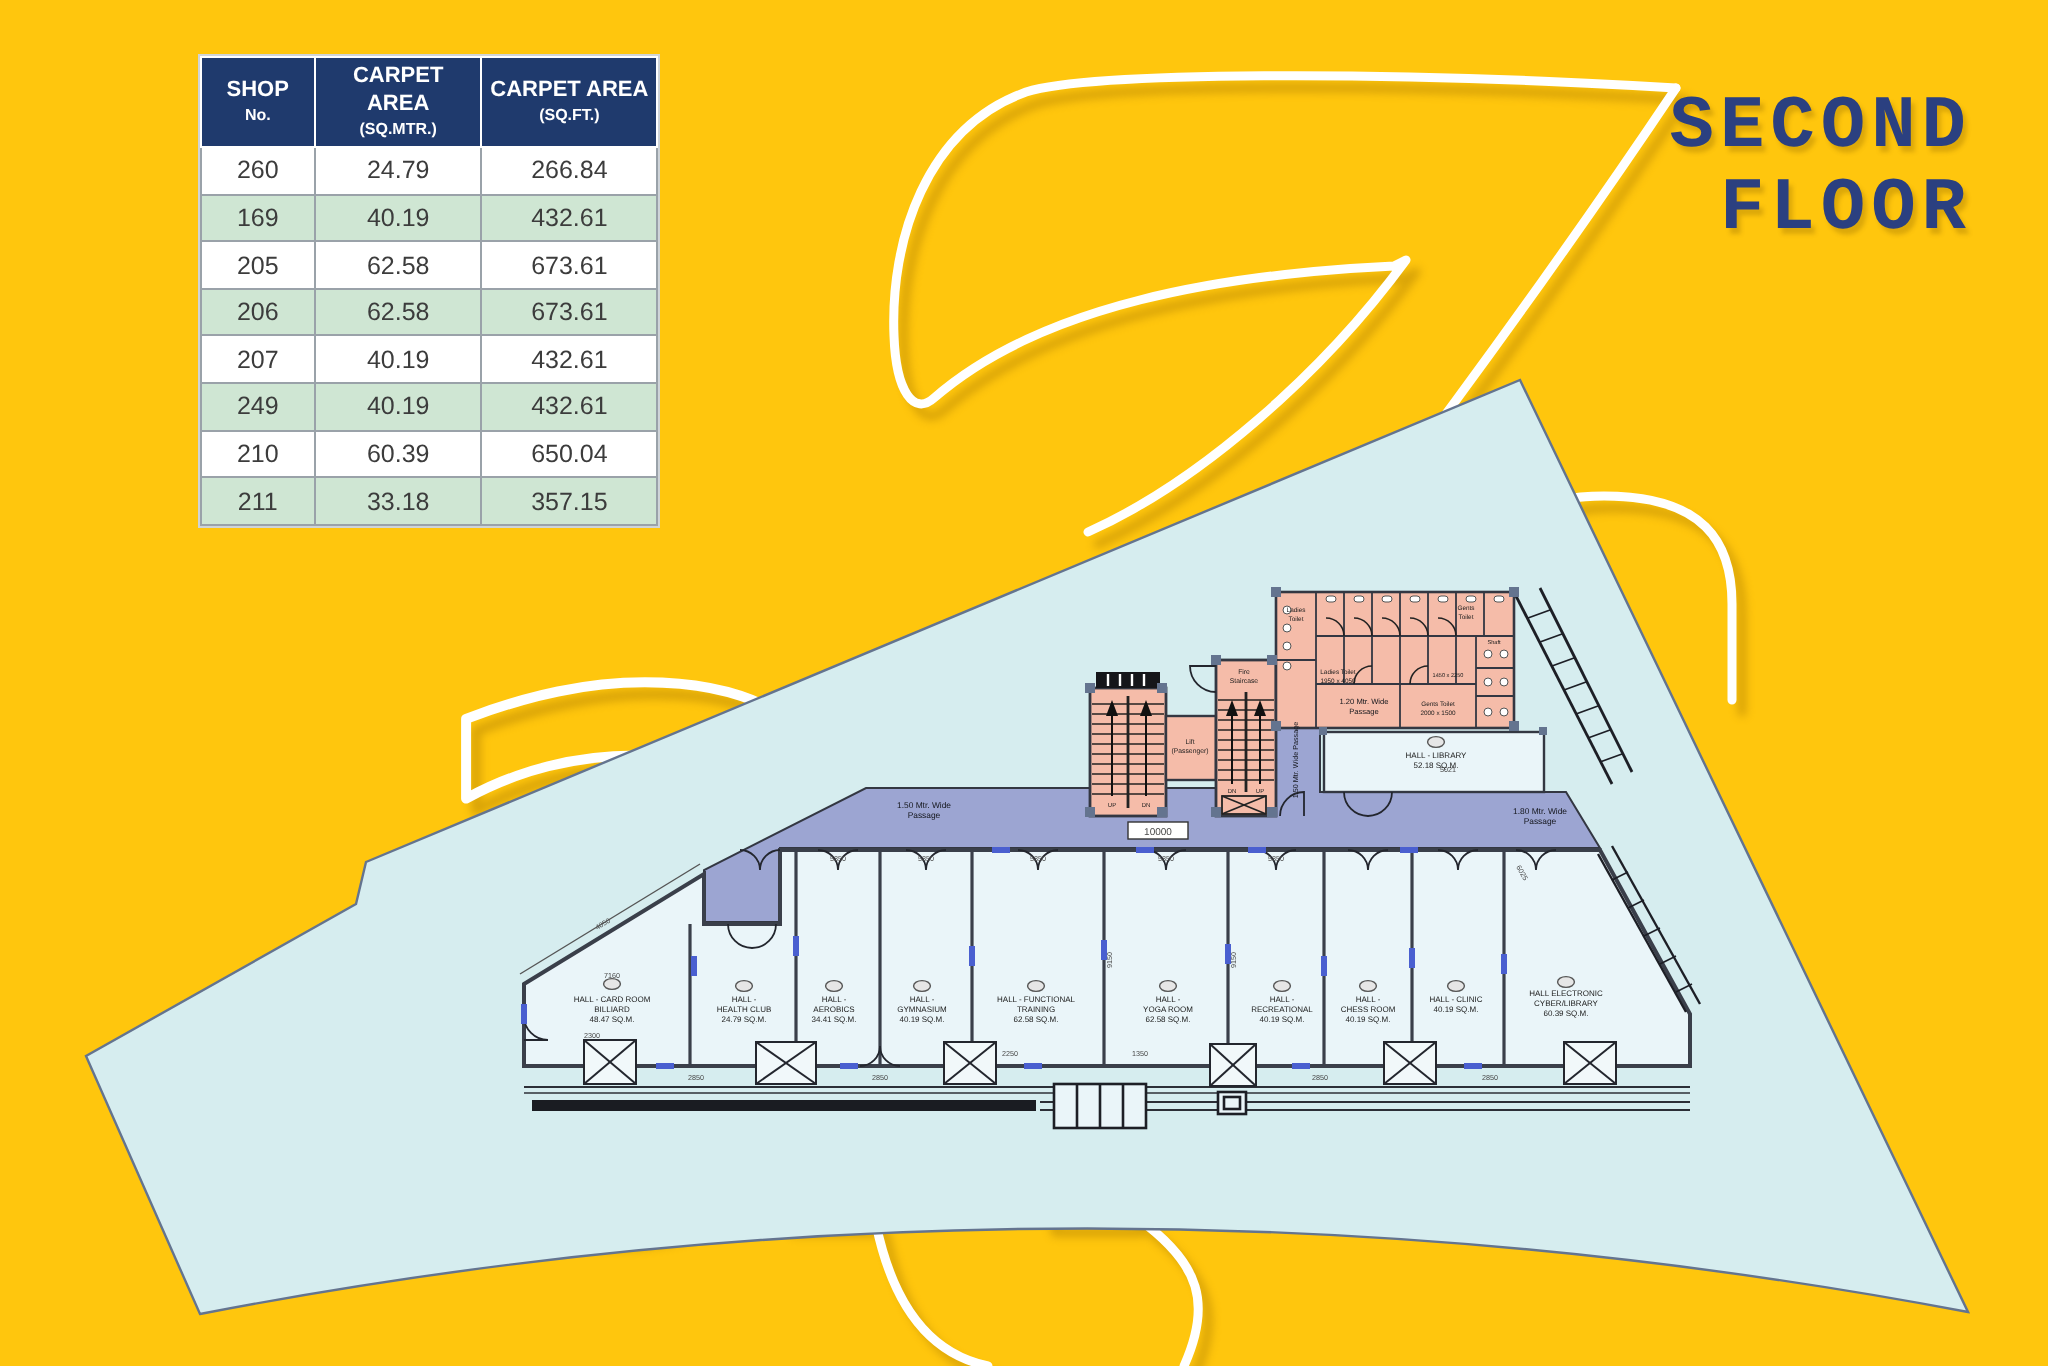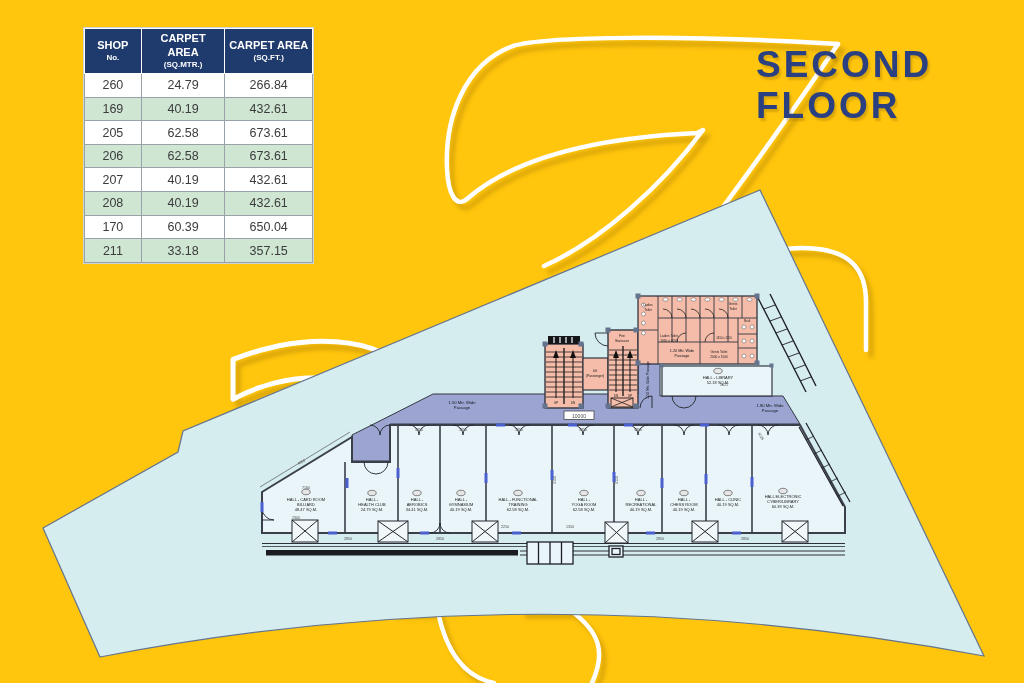--- a/index.html
+++ b/index.html
@@ -1,25 +1,25 @@
 <!DOCTYPE html>
 <html><head>
 <meta charset="utf-8">
 <style>
   html,body{margin:0;padding:0;}
   body{width:1024px;height:683px;overflow:hidden;font-family:"Liberation Sans",sans-serif;}
   #stage{position:relative;width:1024px;height:683px;background:#FFC60D;overflow:hidden;}
   #gfx{position:absolute;left:0;top:0;}
   
-  .floor-title{position:absolute;left:756px;top:44px;width:230px;text-align:left;
-    font-family:Liberation Sans, sans-serif;color:#2B4080;font-weight:600;
+  .floor-title{position:absolute;left:756px;top:44px;width:230px;text-align:right;
+    font-family:Liberation Mono, monospace;color:#2B4080;font-weight:600;
     font-size:37px;letter-spacing:3px;line-height:1.12;
     text-shadow:2px 3px 2px rgba(140,100,0,.30);}
   
-  .area-table{position:absolute;left:84px;top:28px;width:229px;border-collapse:collapse;
+  .area-table{position:absolute;left:100px;top:28px;width:229px;border-collapse:collapse;
     background:#fff;box-shadow:0 0 0 1px #cfd4d8;}
   .area-table th{background:#1F3A6D;color:#fff;border:1px solid #ffffff;padding:3px 2px 4px;}
   .area-table th .h1{display:block;font-size:11px;font-weight:bold;line-height:1.25;}
   .area-table th .h2{display:block;font-size:8px;font-weight:bold;line-height:1.2;}
   .area-table td{border:1px solid #9aa2a9;text-align:center;font-size:12.5px;color:#3c3c3c;
     height:22.6px;padding:0 2px;}
   .area-table tbody tr:nth-child(even){background:#CFE6D3;}
   .area-table col.c1{width:57px}.area-table col.c2{width:84px}.area-table col.c3{width:88px}
 </style>
 </head>
@@ -500,26 +500,26 @@
           <td>206</td>
           <td>62.58</td>
           <td>673.61</td>
         </tr>
         <tr>
           <td>207</td>
           <td>40.19</td>
           <td>432.61</td>
         </tr>
         <tr>
-          <td>208</td>
+          <td>249</td>
           <td>40.19</td>
           <td>432.61</td>
         </tr>
         <tr>
-          <td>170</td>
+          <td>210</td>
           <td>60.39</td>
           <td>650.04</td>
         </tr>
         <tr>
           <td>211</td>
           <td>33.18</td>
           <td>357.15</td>
         </tr>
       </tbody>
   </table>

